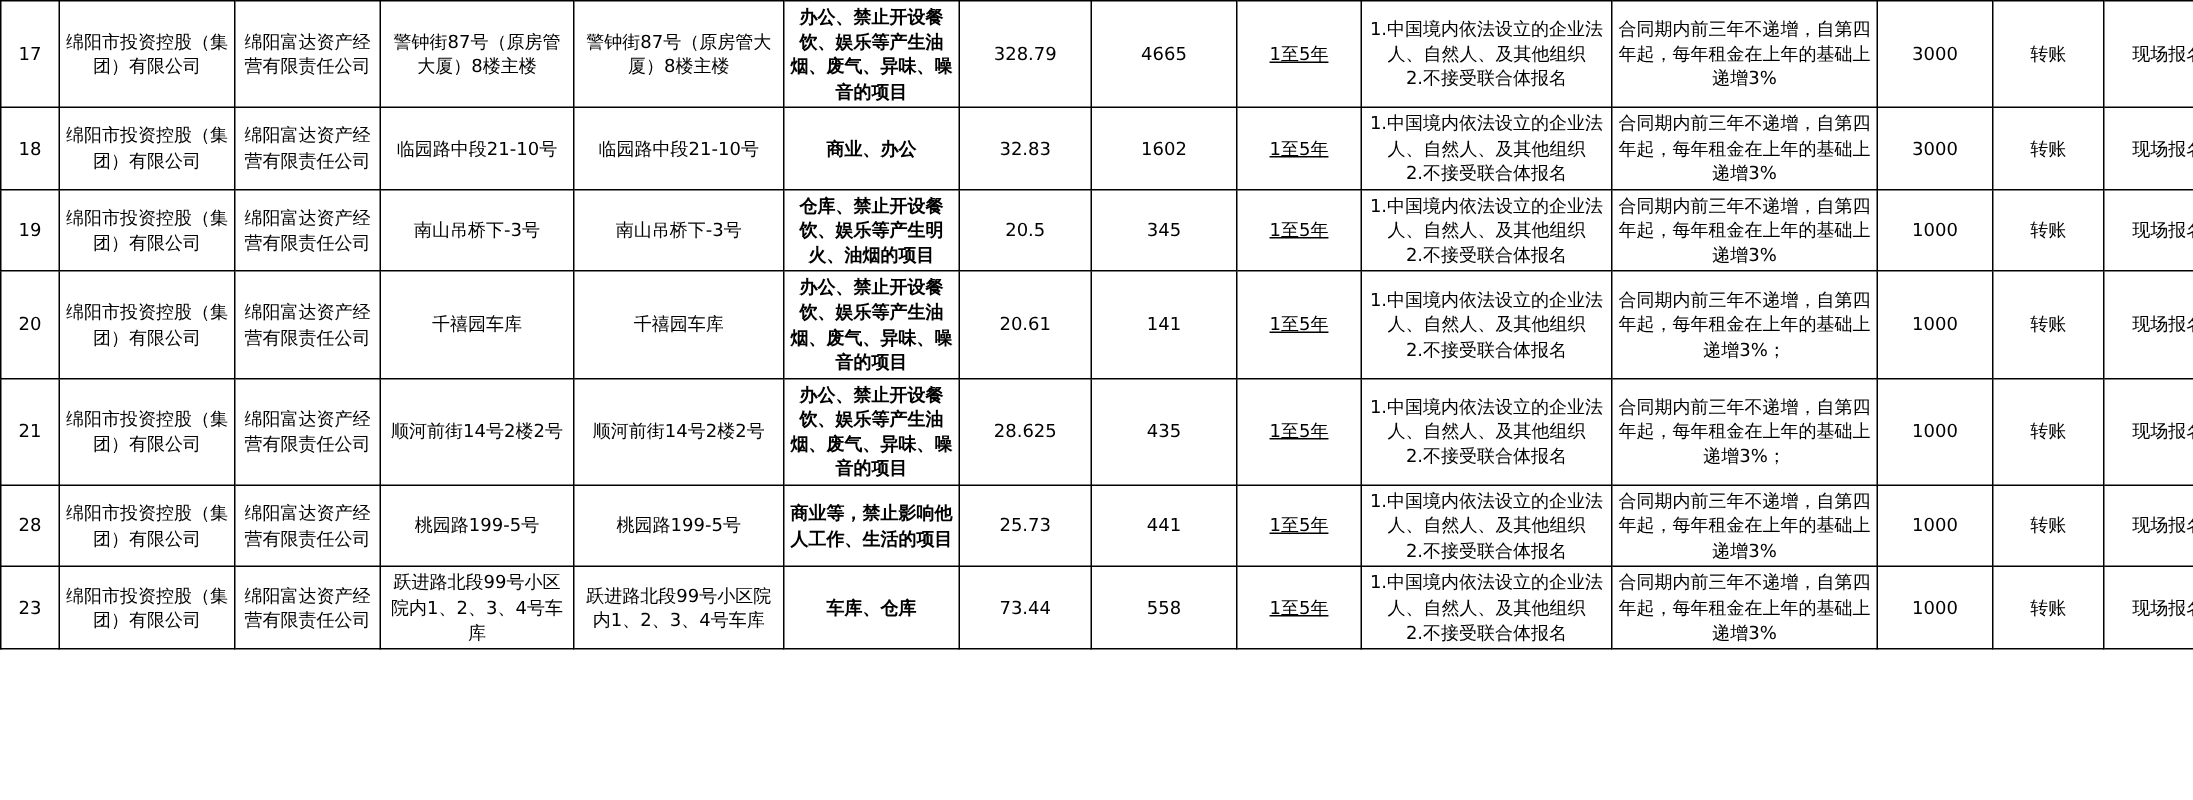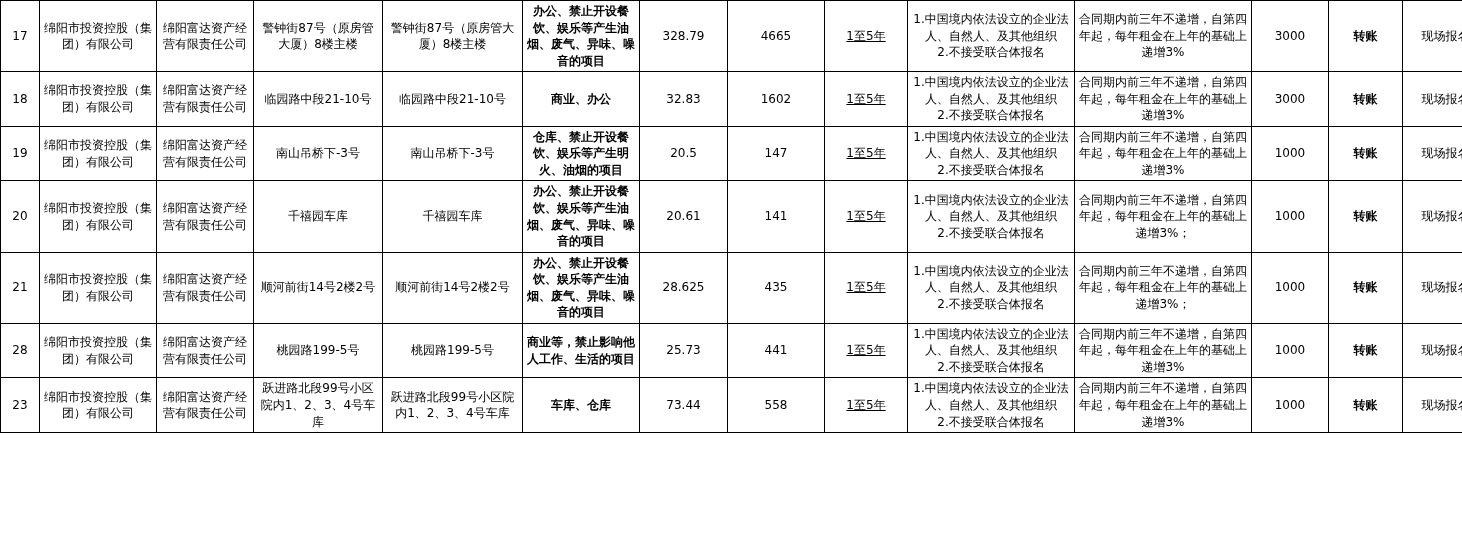--- a/index.html
+++ b/index.html
@@ -43,21 +43,21 @@
   .c2  { width: 90px; margin-left: 47px; }
   .c3  { width: 122px; }
   .c4  { width: 133px; }
   .c5  { width: 110px; font-weight: bold; }
   .c6  { width: 81px; }
   .c7  { width: 90px; }
   .c8  { width: 76px; text-decoration: underline; }
   .c9  { width: 160px; }
   .c10 { width: 170px; }
   .c11 { width: 70px; }
-  .c12 { width: 67px; font-weight: bold; }
+  .c12 { width: 67px; }
   .c13 { width: 79px; }
 
   .multiline {
     white-space: pre-line;
     margin-left: 48px;
   }
 </style>
 </head>
 <body>
 
@@ -103,21 +103,21 @@
     </tr>
 
     <tr>
       <td class="c0">19</td>
       <td class="c1">绵阳市投资控股（集团）有限公司</td>
       <td class="c2">绵阳富达资产经营有限责任公司</td>
       <td class="c3 left">南山吊桥下-3号</td>
       <td class="c4 left">南山吊桥下-3号</td>
       <td class="c5">仓库、禁止开设餐饮、娱乐等产生明火、油烟的项目</td>
       <td class="c6 right">20.5</td>
-      <td class="c7 right">147</td>
+      <td class="c7 right">345</td>
       <td class="c8">1至5年</td>
       <td class="c9 left multiline">1.中国境内依法设立的企业法人、自然人、及其他组织
 2.不接受联合体报名</td>
       <td class="c10 left">合同期内前三年不递增，自第四年起，每年租金在上年的基础上递增3%</td>
       <td class="c11">1000</td>
       <td class="c12">转账</td>
       <td class="c13">现场报名</td>
 
     </tr>
 

